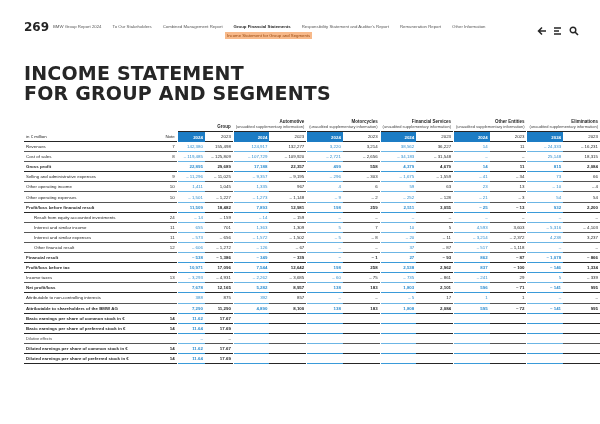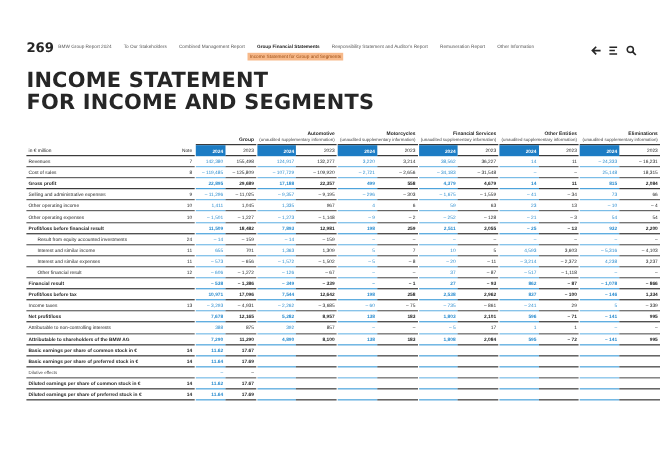--- a/index.html
+++ b/index.html
@@ -1,19 +1,19 @@
 <!DOCTYPE html>
 <html><head>
 <meta charset="utf-8">
 <style>
   * { box-sizing: border-box; margin: 0; padding: 0; }
   html, body { width: 600px; height: 424px; background: #ffffff; overflow: hidden; }
   body { font-family: "Liberation Sans", sans-serif; color: #262626; position: relative; }
 
-  .topbar { position: absolute; left: 0; top: 16px; width: 600px; height: 50px; text-align: right; }
+  .topbar { position: absolute; left: 0; top: 0; width: 600px; height: 50px; text-align: right; }
   .page-num { position: absolute; left: 24px; top: 20px; font-size: 12px; font-weight: bold; color: #262626; font-family: "DejaVu Sans", sans-serif; }
   .nav { position: absolute; left: 53px; top: 24px; display: flex; gap: 0; }
   .nav-item { font-size: 4.3px; color: #555; margin-right: 11px; white-space: nowrap; position: relative; }
   .nav-item.active { color: #262626; font-weight: bold; }
   .subnav { position: absolute; left: 225px; top: 32px; background: #f7b98a; font-size: 4.3px; color: #9a4a10; padding: 1px 2px; white-space: nowrap; }
   .icons { position: absolute; left: 537px; top: 22px; display: flex; gap: 6px; align-items: center; }
   .icon { width: 10px; height: 10px; display: inline-block; }
 
   .title { position: absolute; left: 24px; top: 63px; font-family: "DejaVu Sans", sans-serif; font-weight: bold; font-size: 19px; line-height: 20px; color: #262626; letter-spacing: 0.2px; }
 
@@ -70,21 +70,21 @@
       <svg width="10" height="10" viewBox="0 0 10 10">
           <circle cx="4" cy="4" r="2.8" stroke="#262626" stroke-width="1.4" fill="none"></circle>
           <path d="M6 6l3 3" stroke="#262626" stroke-width="1.6"></path>
         </svg>
     </span>
   </div>
 </div>
 
 <div class="title">
   <div>INCOME STATEMENT</div>
-  <div>FOR INCOME AND SEGMENTS</div>
+  <div>FOR GROUP AND SEGMENTS</div>
 </div>
 
 <table>
   <tbody id="tbody">
     <tr class="seg-head">
       <td class="label-h" style="width:170px"></td>
       <td style="width:20px"></td>
       <td class="gap"></td>
       <td colspan="2" class="seg-cell">
           <span class="segname">Group</span>

